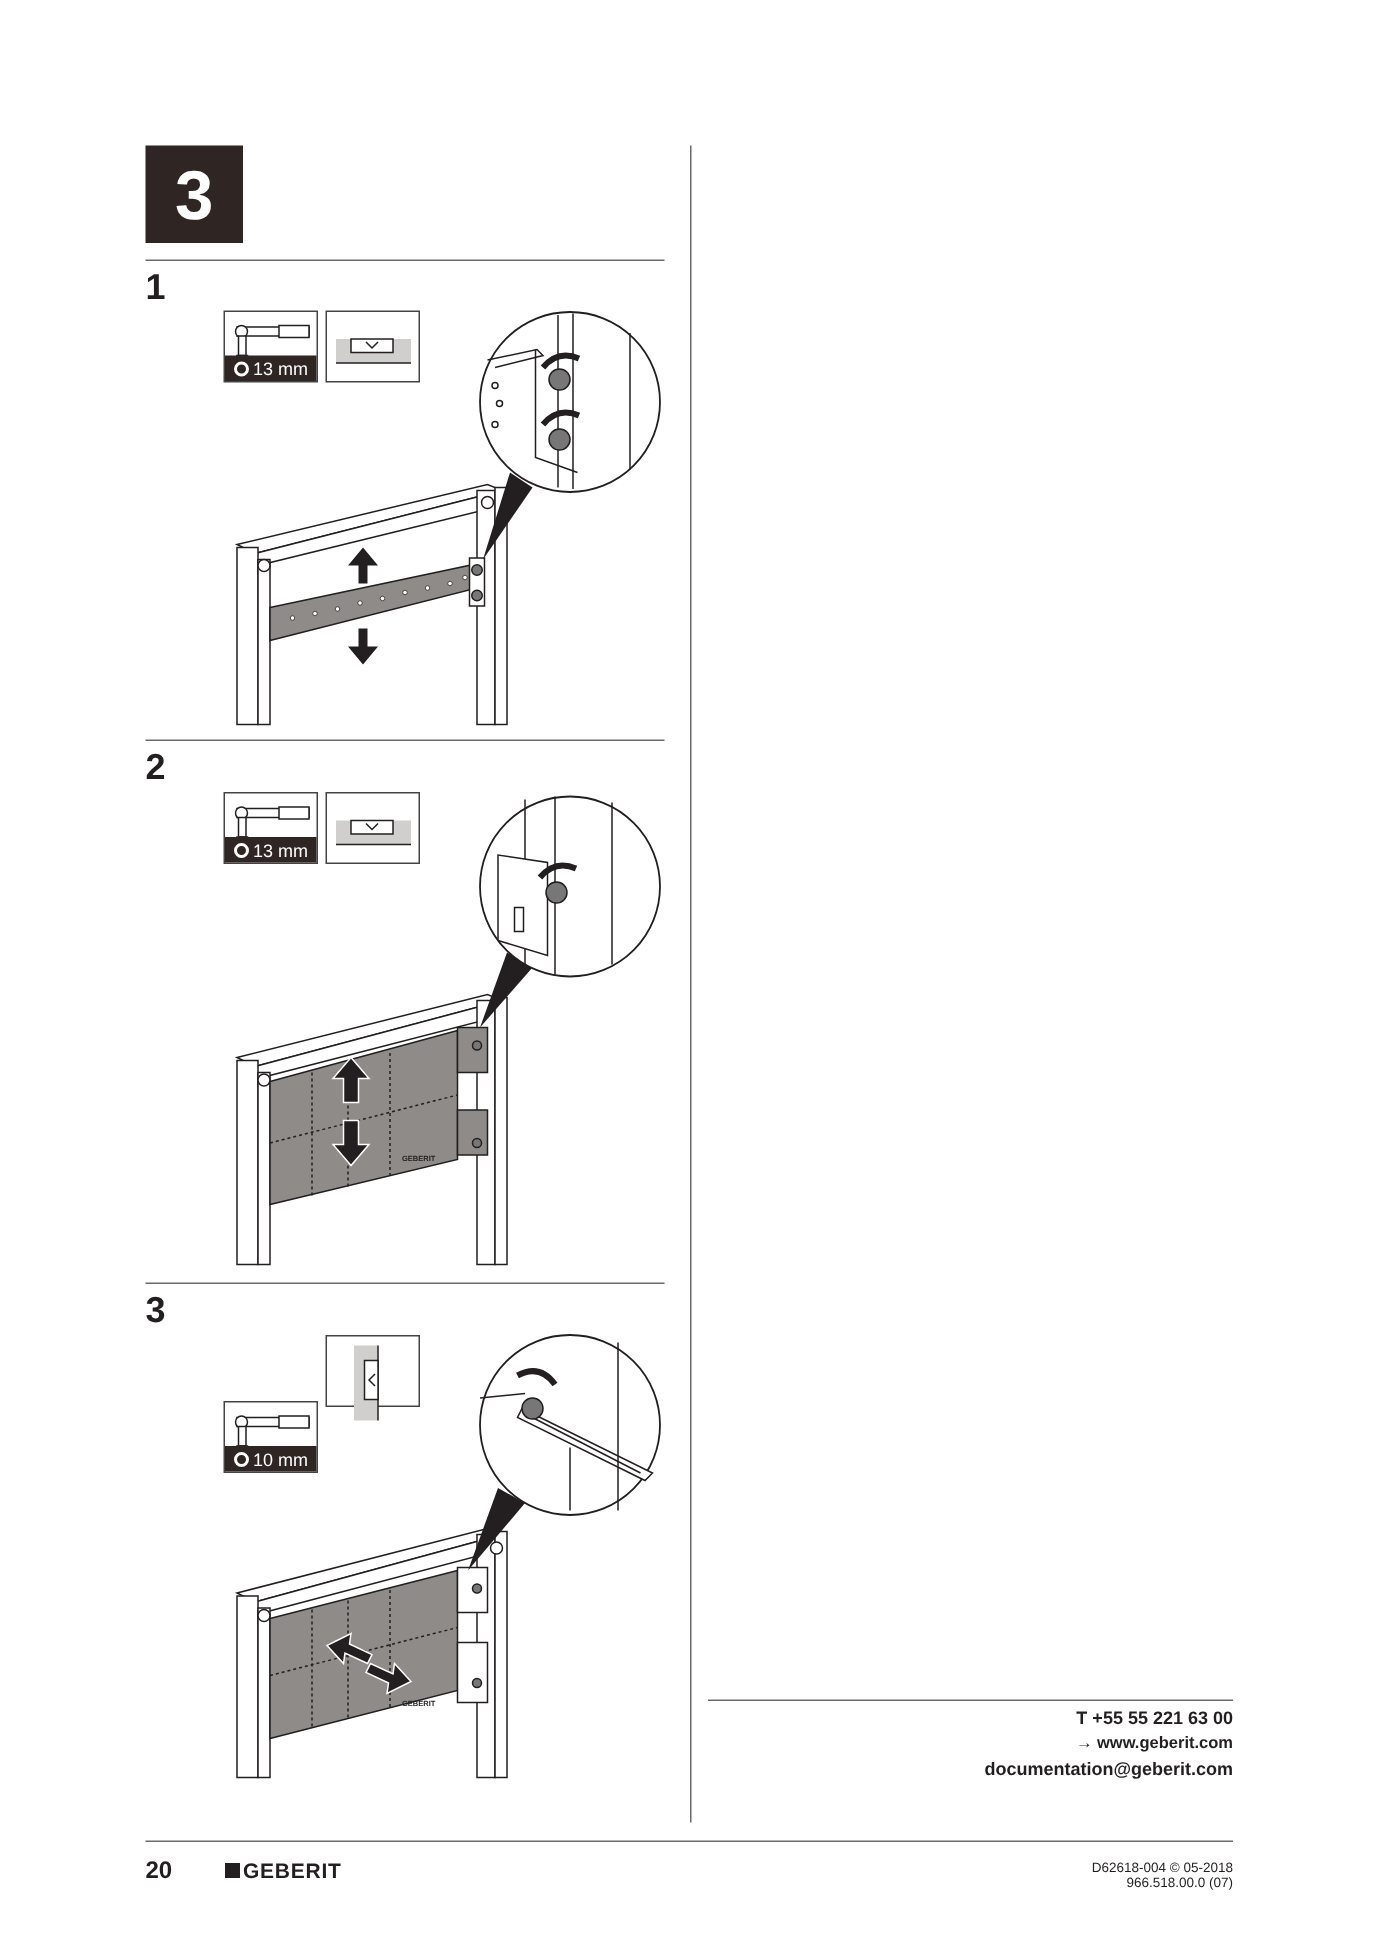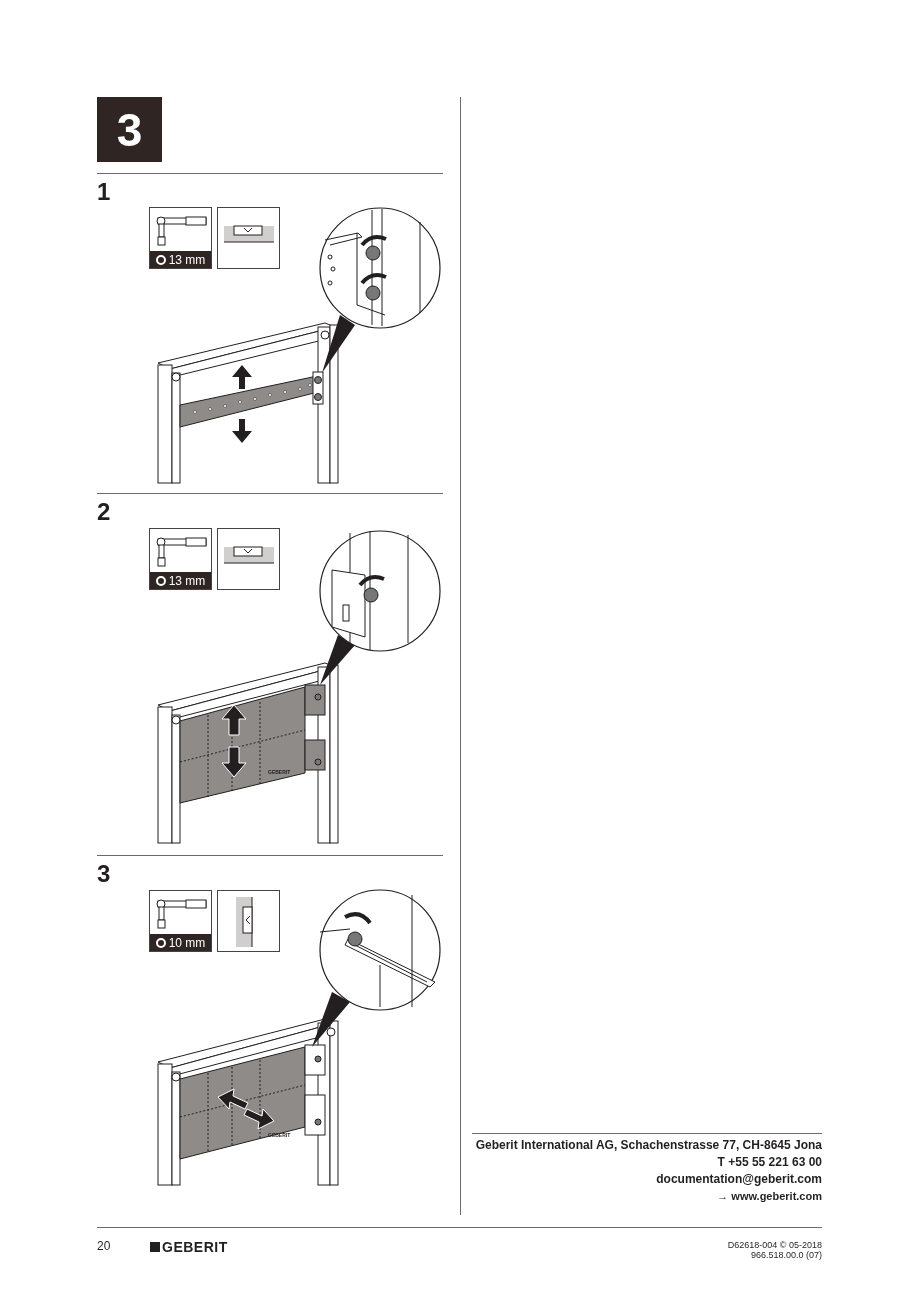--- a/index.html
+++ b/index.html
@@ -2,25 +2,25 @@
 <html><head>
 <meta charset="utf-8">
 <style>
   html, body { margin:0; padding:0; background:#fff; }
   body { width:920px; height:1291px; position:relative; overflow:hidden; font-family:"Liberation Sans", sans-serif; color:#231f20; }
   .abs { position:absolute; }
   .chapter-box { left:97px; top:97px; width:65px; height:65px; background:#2f2623; color:#fff; font-weight:bold; font-size:46px; display:flex; align-items:center; justify-content:center; }
   .hrule { height:1px; background:#6d6a69; }
   .vrule { width:1px; background:#6d6a69; }
   .step-num { font-weight:bold; font-size:24px; line-height:24px; }
-  .tool-box { width:63px; height:62px; border:1px solid #444; background:#fff; box-sizing:border-box; }
+  .tool-box { width:63px; height:48px; border:1px solid #444; background:#fff; box-sizing:border-box; }
   .tool-label { position:absolute; left:0; right:0; bottom:0; height:17px; background:#2f2623; color:#fff; font-size:12px; display:flex; align-items:center; justify-content:center; gap:3px; }
   .hex { width:10px; height:10px; border-radius:50%; border:2px solid #fff; box-sizing:border-box; }
   .contact { right:98px; text-align:right; font-weight:bold; font-size:12px; line-height:17px; }
-  .footer-left { font-weight:normal; font-size:12px; }
+  .footer-left { font-weight:bold; font-size:16px; }
   .logo { font-weight:bold; font-size:14px; display:flex; align-items:center; gap:2px; letter-spacing:0.5px; }
   .logo-sq { width:10px; height:10px; background:#231f20; }
   .doc-ref { right:98px; text-align:right; font-size:9px; line-height:10px; }
   svg { display:block; }
 </style>
 </head>
 <body>
 
 <div class="abs chapter-box">3</div>
 
@@ -153,21 +153,21 @@
   <line x1="258" y1="10" x2="258" y2="118" stroke="#231f20"></line>
   <path d="M182 45 L182 102 L215 112 L215 50 Z" fill="#fff" stroke="#231f20"></path>
   <rect x="193" y="80" width="6" height="16" fill="#fff" stroke="#231f20"></rect>
   <circle cx="221" cy="70" r="7" fill="#777" stroke="#231f20"></circle>
   <path d="M210 60 Q220 48 234 54" fill="none" stroke="#231f20" stroke-width="4"></path>
 </svg>
 
 <div class="abs hrule" style="left:97px; top:855px; width:346px;"></div>
 <div class="abs step-num" style="left:97px; top:862px;">3</div>
 
-<div class="abs tool-box" style="left:149px; top:890px;">
+<div class="abs tool-box" style="left:149px; top:934px;">
   <svg width="61" height="44">
     <rect x="8" y="10" width="48" height="6" fill="#fff" stroke="#231f20"></rect>
     <rect x="36" y="9" width="20" height="8" fill="#fff" stroke="#231f20"></rect>
     <circle cx="11" cy="13" r="4" fill="#fff" stroke="#231f20"></circle>
     <rect x="9" y="16" width="5" height="13" fill="#fff" stroke="#231f20"></rect>
     <rect x="8" y="29" width="7" height="8" fill="#fff" stroke="#231f20"></rect>
   </svg>
   <div class="tool-label">
       <span class="hex"></span>
       <span>10 mm</span>
@@ -212,24 +212,23 @@
   <path d="M198 52 L285 95 L280 100 L195 58 Z" fill="#fff" stroke="#231f20"></path>
   <line x1="203" y1="57" x2="277" y2="95" stroke="#231f20"></line>
   <line x1="262" y1="8" x2="262" y2="120" stroke="#231f20"></line>
   <line x1="230" y1="78" x2="230" y2="120" stroke="#231f20"></line>
   <circle cx="205" cy="52" r="7" fill="#777" stroke="#231f20"></circle>
   <path d="M195 30 Q210 22 220 36" fill="none" stroke="#231f20" stroke-width="4"></path>
 </svg>
 
 <div class="abs hrule" style="left:472px; top:1133px; width:350px;"></div>
 <div class="abs contact" style="top:1137px;">
-  <div>Geberit International AG, Schachenstrasse 77, CH-8645 Jona</div>
   <div>T +55 55 221 63 00</div>
+  <div style="font-size:11px;">→ www.geberit.com</div>
   <div>documentation@geberit.com</div>
-  <div style="font-size:11px;">→ www.geberit.com</div>
 </div>
 
 <div class="abs hrule" style="left:97px; top:1227px; width:725px;"></div>
 <div class="abs footer-left" style="left:97px; top:1239px;">20</div>
 <div class="abs logo" style="left:150px; top:1239px;">
   <span class="logo-sq"></span>
   <span>GEBERIT</span>
 </div>
 <div class="abs doc-ref" style="top:1240px;">
   <div>D62618-004 © 05-2018</div>

